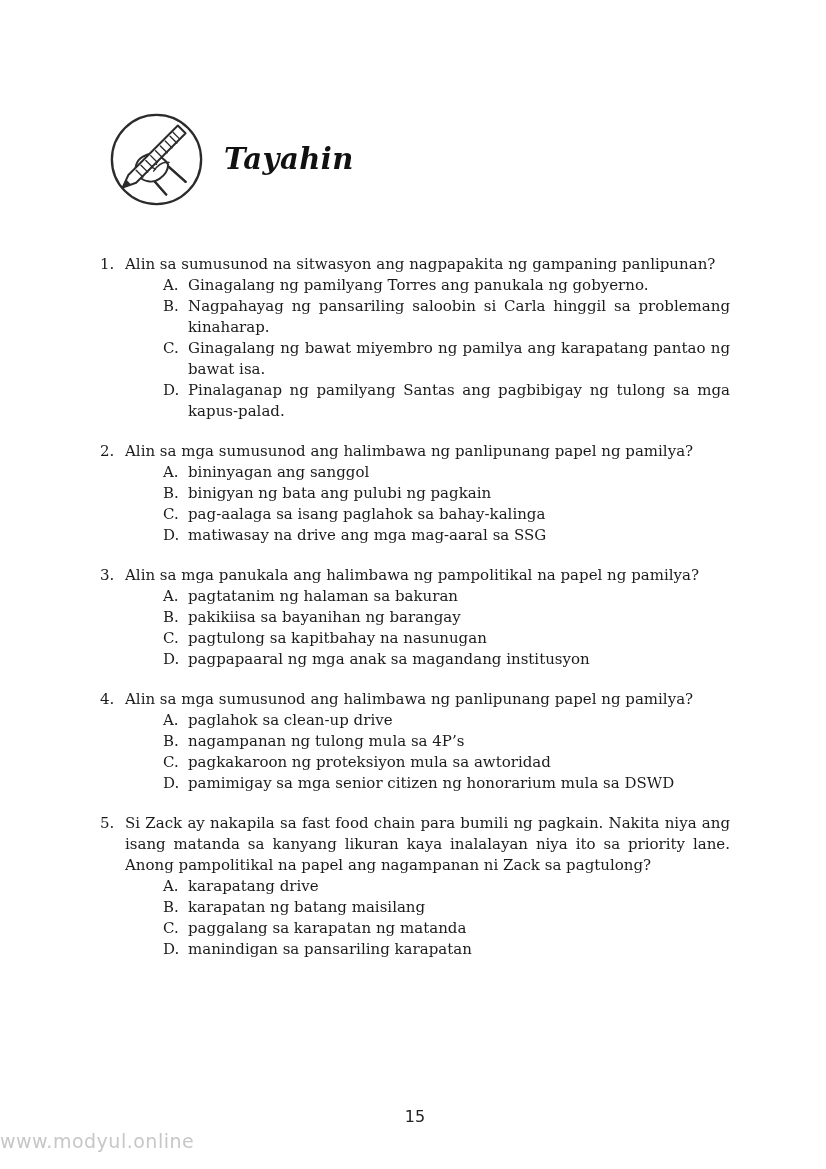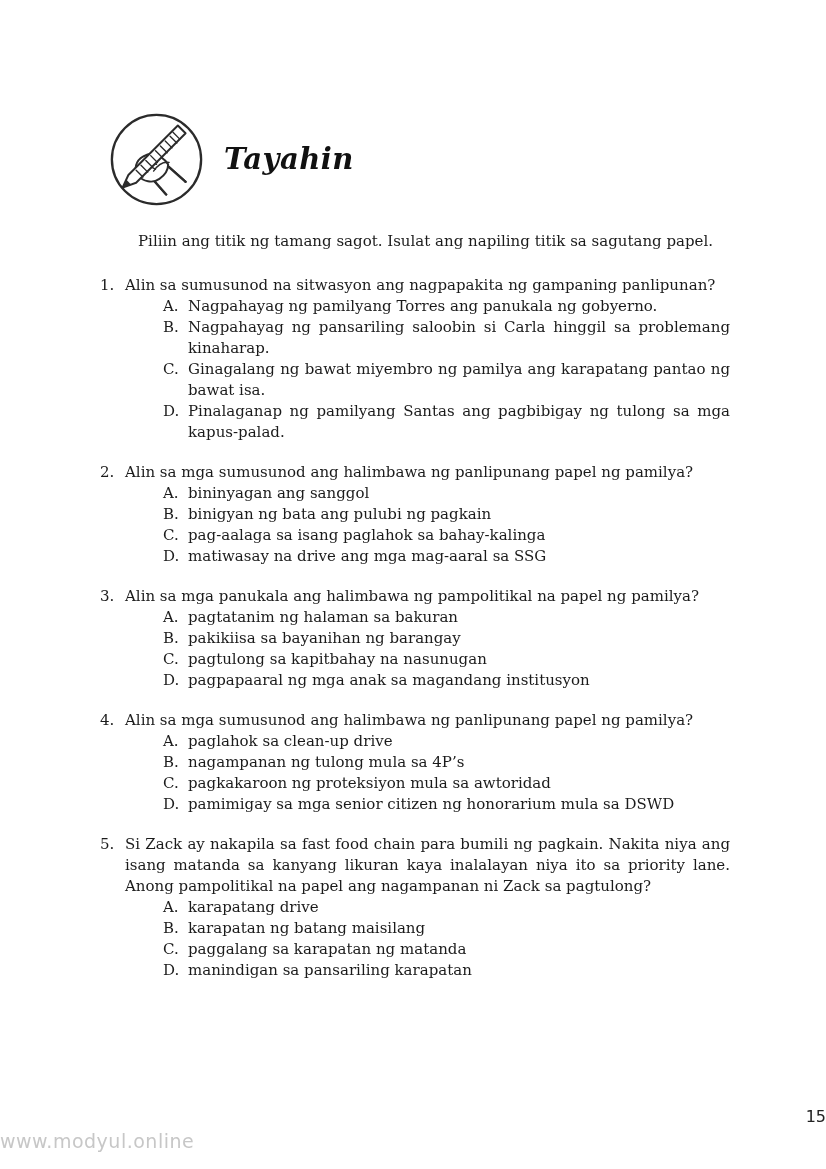--- a/index.html
+++ b/index.html
@@ -45,21 +45,21 @@
   .q-line { display: flex; }
   .q-num { width: 25px; flex: none; }
   .q-text { flex: 1; text-align: justify; }
   .opt { display: flex; margin-left: 63px; }
   .opt-letter { width: 25px; flex: none; }
   .opt-text { flex: 1; text-align: justify; }
   .page-num {
     position: absolute;
     left: 4px; right: 0;
     top: 1097px;
-    text-align: right;
+    text-align: center;
     font-family: "DejaVu Sans", "Liberation Sans", sans-serif;
     font-size: 16px;
     line-height: 20px;
     color: #222222;
   }
   .watermark {
     position: absolute;
     left: 0; right: 0;
     top: 1120px;
     font-family: "DejaVu Sans", "Liberation Sans", sans-serif;
@@ -94,30 +94,29 @@
       <path class="icon-thin" d="M29 61 L36 68 M34 56 L41 63 M39 51 L46 58 M44 46 L51 53 M49 41 L56 48 M54 36 L61 43 M59 31 L66 38 M64 26 L71 33 M67 22 L74 29"></path>
       <path d="M15 79 L19 71 L24 76 Z" fill="#2b2b2b" stroke="none"></path>
 
       <path class="icon-thin" d="M47 62 C51 56 57 52 63 53"></path>
     </svg>
   </div>
   <div class="doc-title">Tayahin</div>
 
   <div class="content">
 
-    <div class="intro-text">Piliin ang titik ng tamang sagot. Isulat ang napiling titik sa sagutang papel.</div>
 
     <div class="question first">
       <div class="q-line">
         <span class="q-num">1.</span>
         <span class="q-text">Alin sa sumusunod na sitwasyon ang nagpapakita ng gampaning panlipunan?</span>
       </div>
       <div class="opt">
         <span class="opt-letter">A.</span>
-        <span class="opt-text">Nagpahayag ng pamilyang Torres ang panukala ng gobyerno.</span>
+        <span class="opt-text">Ginagalang ng pamilyang Torres ang panukala ng gobyerno.</span>
       </div>
       <div class="opt">
         <span class="opt-letter">B.</span>
         <span class="opt-text">Nagpahayag ng pansariling saloobin si Carla hinggil sa problemang kinaharap.</span>
       </div>
       <div class="opt">
         <span class="opt-letter">C.</span>
         <span class="opt-text">Ginagalang ng bawat miyembro ng pamilya ang karapatang pantao ng bawat isa.</span>
       </div>
       <div class="opt">

